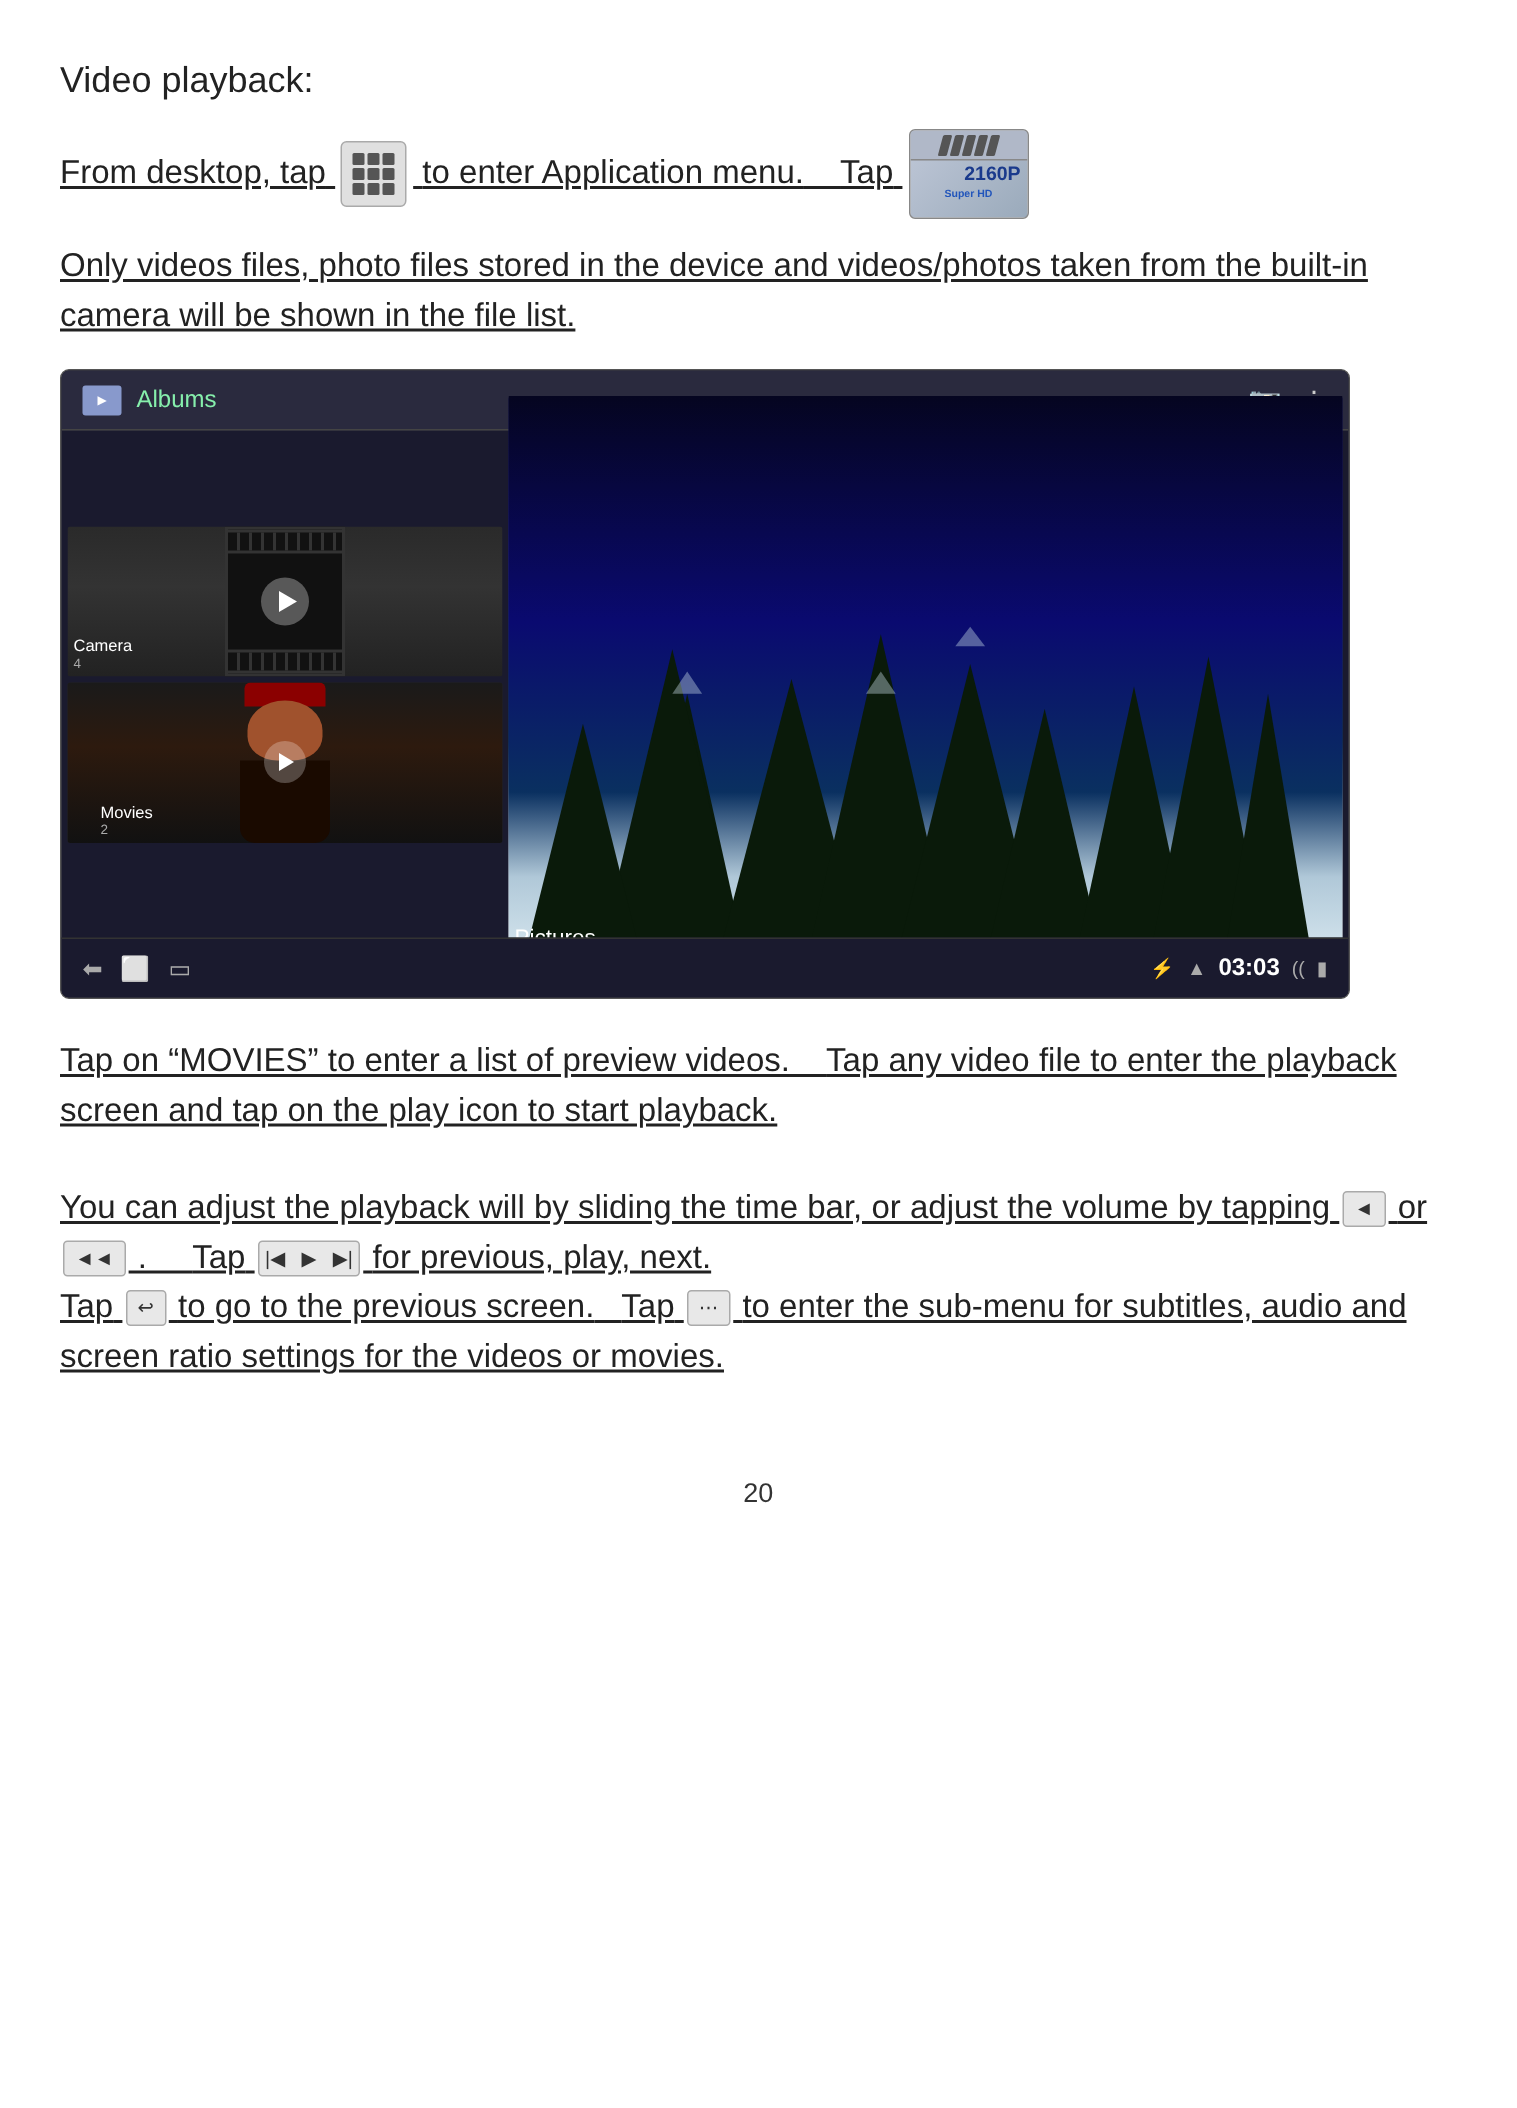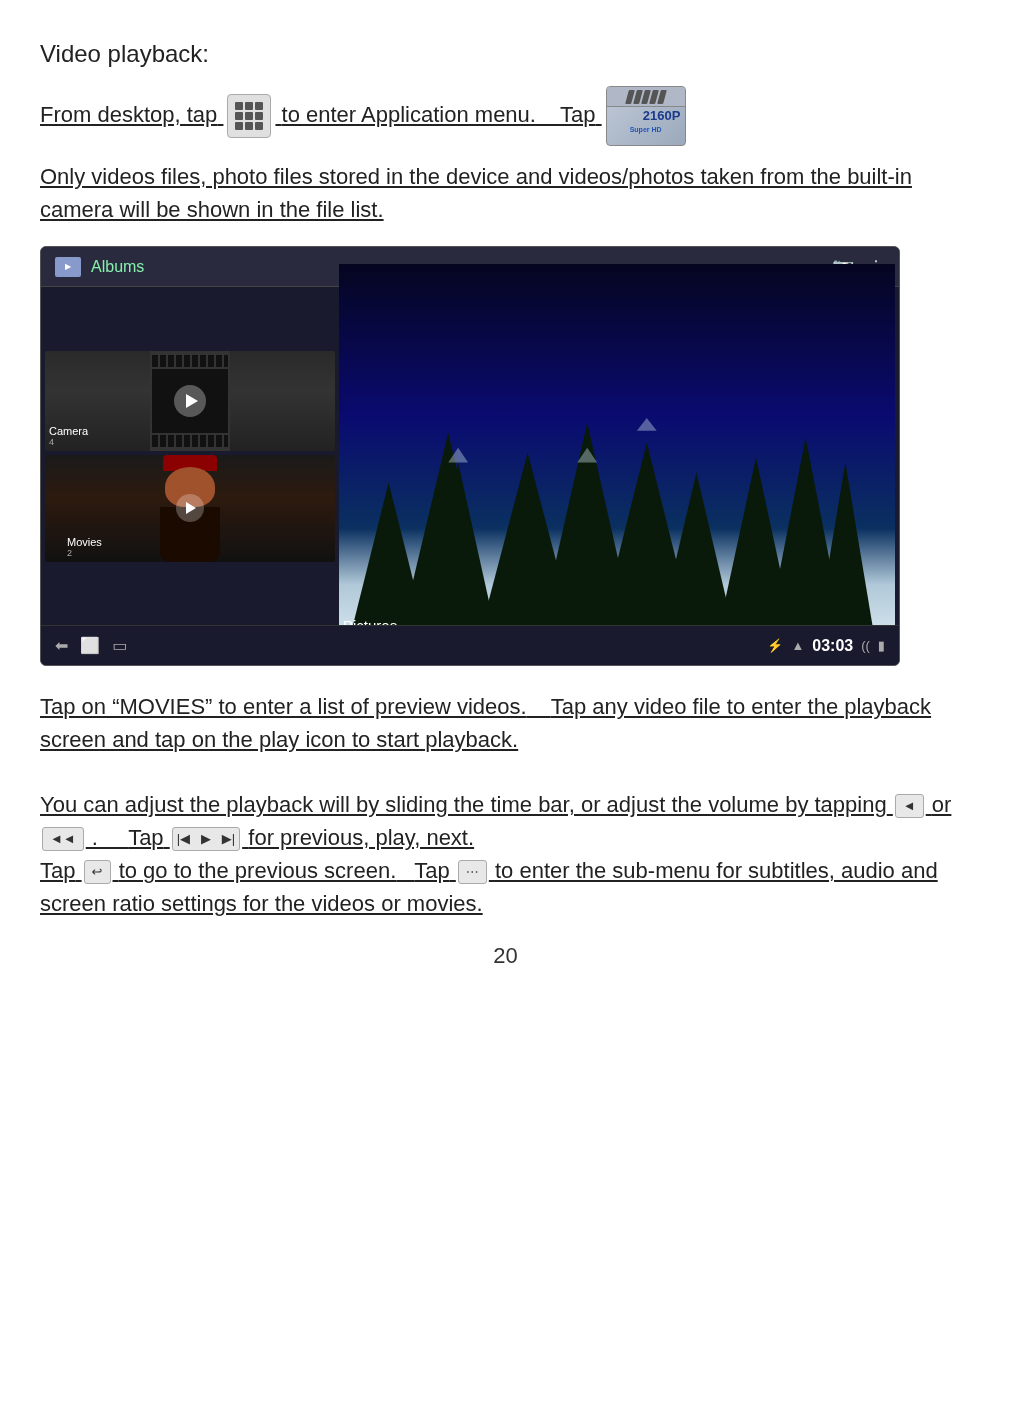--- a/index.html
+++ b/index.html
@@ -380,22 +380,22 @@
       font-size: 13px;
       color: #333;
       line-height: 1.2;
       margin: 0 2px;
       white-space: nowrap;
     }
 
     
     .page-number {
       text-align: center;
-      font-size: 22px;
-      margin-top: 23px;
+      font-size: 18px;
+      margin-top: 65px;
       color: #333;
     }
   </style>
 </head>
 <body>
 
 <div class="page-content">
 
   <div class="title">
     <span>Video playback:</span>

